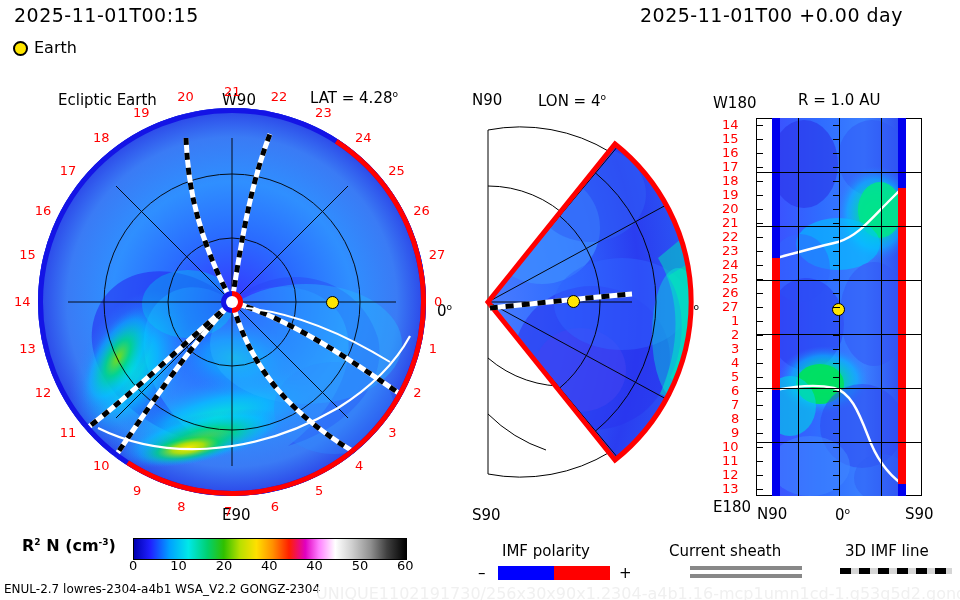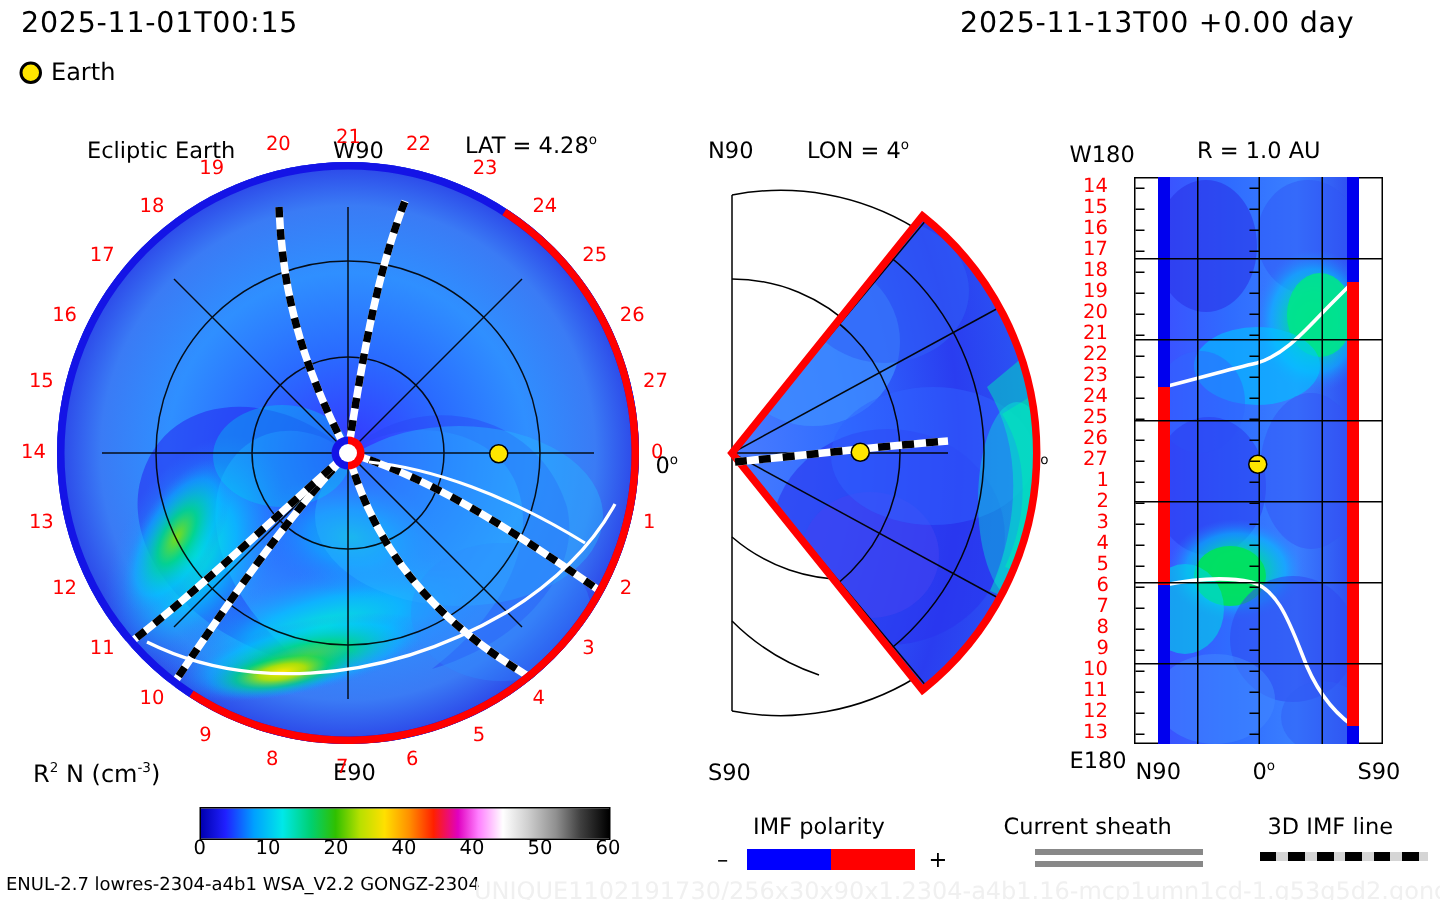--- a/index.html
+++ b/index.html
@@ -56,21 +56,21 @@
   #imf3d{position:absolute;width:112px;height:6px;
      background:repeating-linear-gradient(90deg,#000 0 11px,#d5d5d5 11px 19px);}
   #footer{position:absolute;left:4px;top:583px;font-size:12px;}
   #watermark{position:absolute;left:316px;top:584px;font-size:16px;color:#f0f0f0;
      white-space:nowrap;}
 </style>
 </head>
 <body>
 
 <div class="abs txt hdr" style="left:14px;top:6px;">2025-11-01T00:15</div>
-<div class="abs txt hdr" style="left:640px;top:6px;">2025-11-13T00 +0.00 day</div>
+<div class="abs txt hdr" style="left:640px;top:6px;">2025-11-01T00 +0.00 day</div>
 
 <div class="abs" style="left:13px;top:41px;width:15px;height:15px;border-radius:50%;background:#ffe600;border:2px solid #000;box-sizing:border-box;"></div>
 <div class="abs txt" style="left:34px;top:40px;font-size:16px;">Earth</div>
 
 <div class="abs txt ttl" style="left:58px;top:93px;">Ecliptic Earth</div>
 <div class="abs txt ttl" style="left:310px;top:90px;"><span>LAT = 4.28</span><span class="sup">o</span></div>
 <div class="abs txt ttl" style="left:222px;top:93px;">W90</div>
 <div class="abs txt ttl" style="left:222px;top:508px;">E90</div>
 <div class="abs txt ttl" style="left:437px;top:303px;"><span>0</span><span class="sup">o</span></div>
 
@@ -399,21 +399,21 @@
     <div class="abs" style="left: 757px; top: 475px; width: 6px; height: 1px; background: rgb(0, 0, 0);"></div>
     <div class="abs" style="left: 833px; top: 475px; width: 7px; height: 1px; background: rgb(0, 0, 0);"></div>
     <div class="abs txt hour" style="left: 722px; top: 482px;">13</div>
     <div class="abs" style="left: 757px; top: 489px; width: 6px; height: 1px; background: rgb(0, 0, 0);"></div>
     <div class="abs" style="left: 833px; top: 489px; width: 7px; height: 1px; background: rgb(0, 0, 0);"></div>
   </div>
 <div class="abs txt ttl" style="left:757px;top:507px;">N90</div>
 <div class="abs txt ttl" style="left:835px;top:507px;"><span>0</span><span class="sup">o</span></div>
 <div class="abs txt ttl" style="left:905px;top:507px;">S90</div>
 
-<div class="abs txt" style="left:22px;top:508px;font-size:16px;"><span>R</span><span class="sup">2</span> <span>N (cm</span><span class="sup">-3</span><span>)</span></div>
+<div class="abs txt" style="left:22px;top:538px;font-size:16px;font-weight:bold;"><span>R</span><span class="sup">2</span> <span>N (cm</span><span class="sup">-3</span><span>)</span></div>
 <div id="cbar"></div>
 <div id="cbar-ticks">
     <div class="cbtick txt" style="left: 129px;">0</div>
     <div class="cbtick txt" style="left: 170.333px;">10</div>
     <div class="cbtick txt" style="left: 215.667px;">20</div>
     <div class="cbtick txt" style="left: 261px;">40</div>
     <div class="cbtick txt" style="left: 306.333px;">40</div>
     <div class="cbtick txt" style="left: 351.667px;">50</div>
     <div class="cbtick txt" style="left: 397px;">60</div>
   </div>

